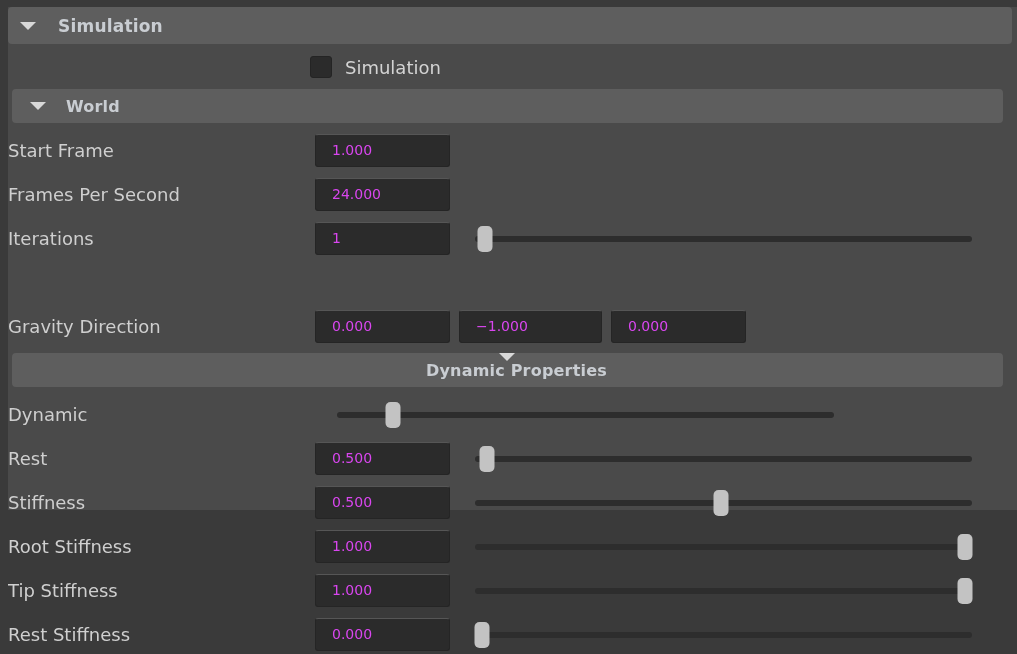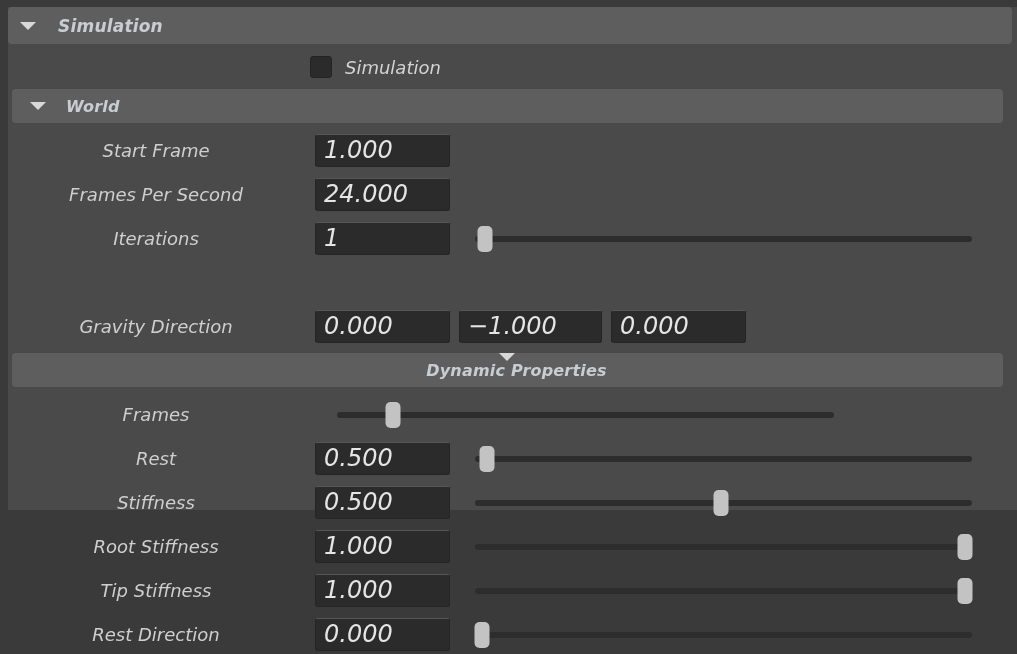--- a/index.html
+++ b/index.html
@@ -15,21 +15,20 @@
     font-family: "DejaVu Sans", "Liberation Sans", sans-serif;
     -webkit-font-smoothing: antialiased;
   }
 
   #root {
     position: relative;
     width: 1017px;
     height: 510px;
     background: #4a4a4a;
     box-sizing: border-box;
-    font-style: italic;
   }
 
   
   .top-strip {
     position: absolute;
     left: 0; top: 0;
     width: 1017px; height: 7px;
     background: #3a3a3a;
   }
   .left-gutter {
@@ -117,41 +116,41 @@
   .row {
     position: absolute;
     left: 8px;
     width: 1009px;
     height: 38px;
     display: flex;
     align-items: center;
   }
   .row-label {
     width: 304px;
-    text-align: center;
+    text-align: left;
     padding-right: 8px;
     box-sizing: border-box;
     font-size: 18px;
     color: #cfcfcf;
     white-space: nowrap;
     overflow: hidden;
   }
   .field {
     width: 135px;
     height: 33px;
     background: #2b2b2b;
     border: 1px solid #252525;
     border-top-color: #565656;
     border-radius: 3px;
     box-sizing: border-box;
     display: flex;
     align-items: center;
-    padding-left: 8px;
-    font-size: 24px;
-    color: #e5e5e5;
+    padding-left: 16px;
+    font-size: 14px;
+    color: #d946ef;
     flex: 0 0 auto;
     margin-left: 3px;
   }
   .field.vec { margin-left: 9px; width: 135px; text-align: center; }
   .field.vec-wide { width: 143px; }
 
   
   .slider {
     position: relative;
     height: 33px;
@@ -229,21 +228,21 @@
     <span class="field vec vec-wide">−1.000</span>
     <span class="field vec">0.000</span>
   </div>
 
   <div class="section-header level1 sec-dynamic">
     <span class="tri"></span>
     <span class="sec-title">Dynamic Properties</span>
   </div>
 
   <div class="row" style="top:395px">
-    <span class="row-label">Frames</span>
+    <span class="row-label">Dynamic</span>
     <span class="slider">
       <span class="track"></span>
       <span class="knob" style="left: 11.2%;"></span>
     </span>
   </div>
 
   <div class="row" style="top:439px">
     <span class="row-label">Rest</span>
     <span class="field">0.500</span>
     <span class="slider">
@@ -273,21 +272,21 @@
   <div class="row" style="top:571px">
     <span class="row-label">Tip Stiffness</span>
     <span class="field">1.000</span>
     <span class="slider">
       <span class="track"></span>
       <span class="knob" style="left: 98.5%;"></span>
     </span>
   </div>
 
   <div class="row" style="top:615px">
-    <span class="row-label">Rest Direction</span>
+    <span class="row-label">Rest Stiffness</span>
     <span class="field">0.000</span>
     <span class="slider">
       <span class="track"></span>
       <span class="knob" style="left: 1.5%;"></span>
     </span>
   </div>
 
 </div>
 
 </body></html>

